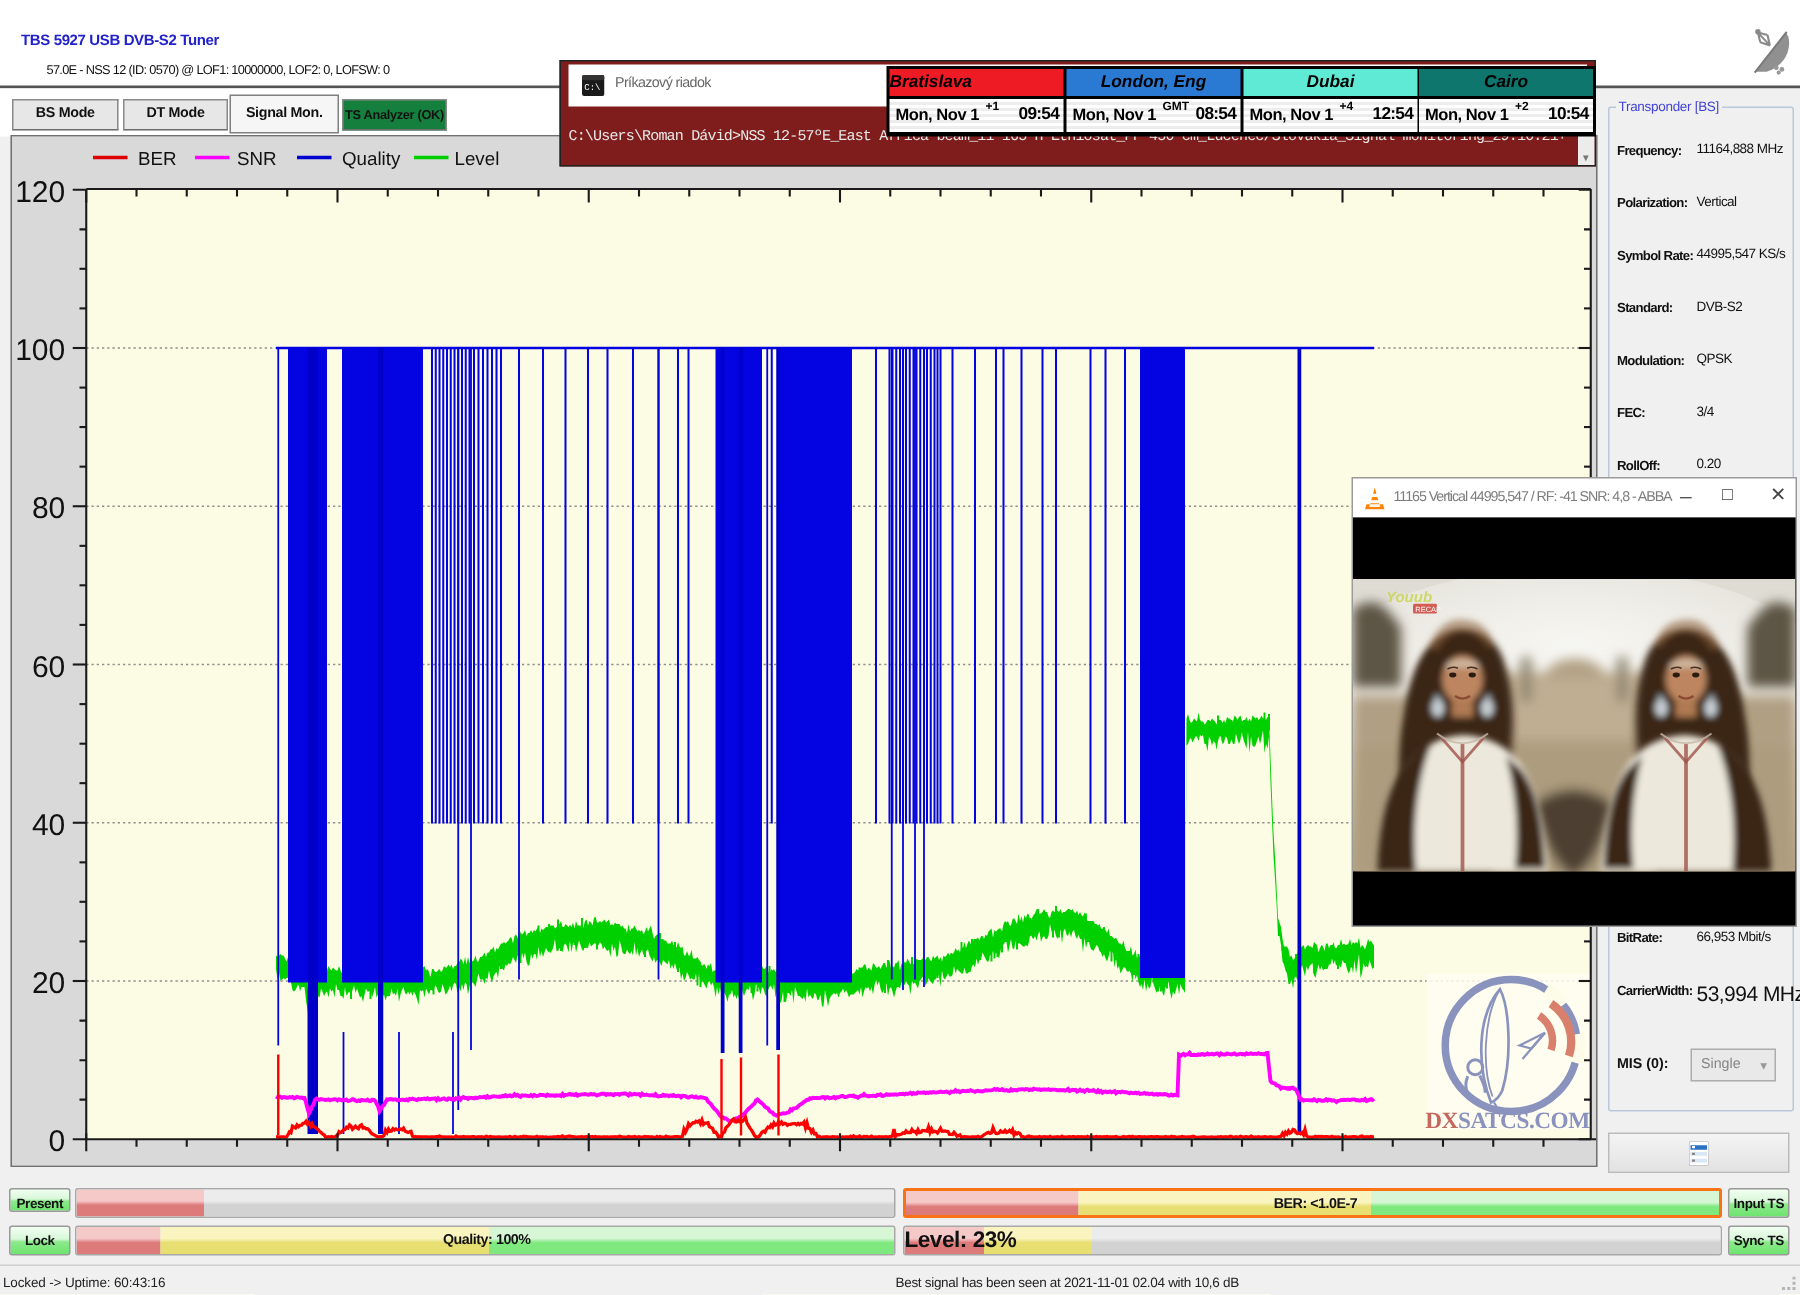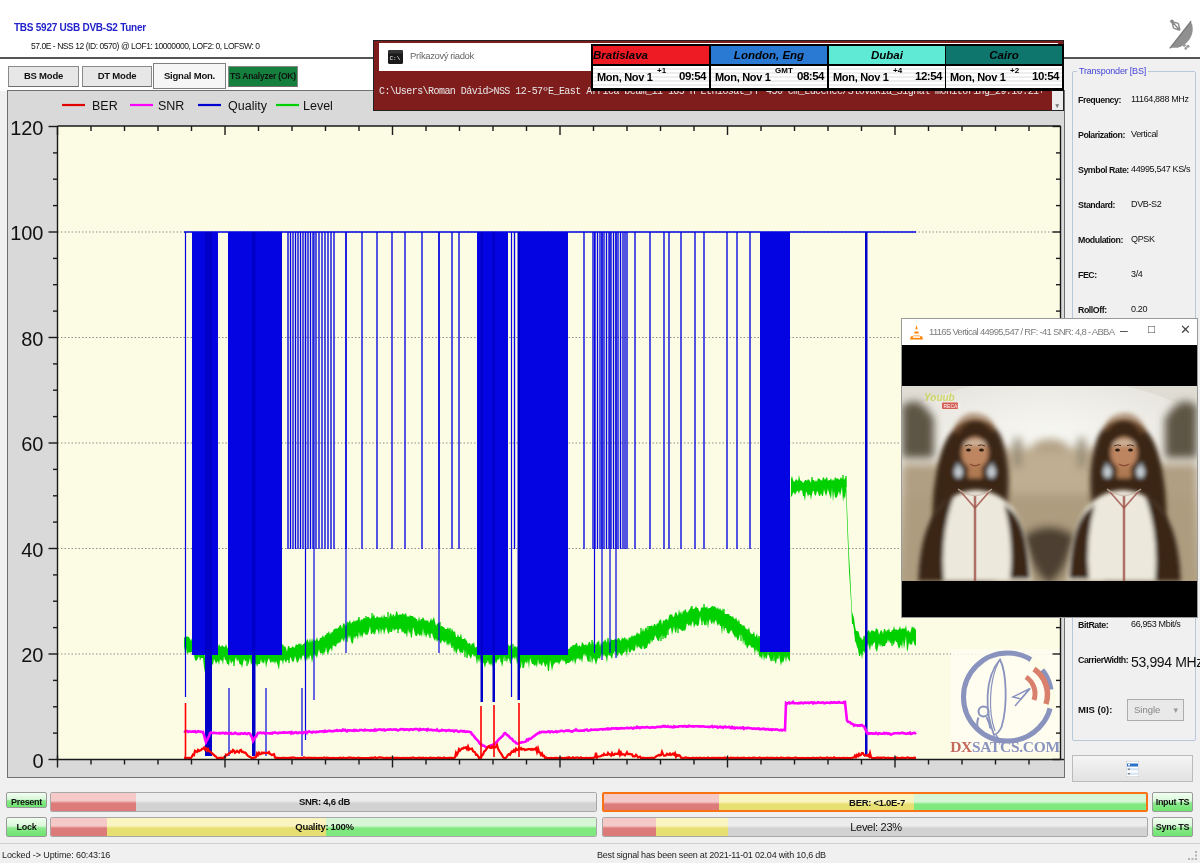--- a/index.html
+++ b/index.html
@@ -367,39 +367,38 @@
 </svg>
 </div>
   </div>
 <div class="abs" style="left:6px;top:792px;width:41px;height:16px;border:1px solid #9a9a9a;border-radius:2px;background:linear-gradient(#f1fff1 0%,#d8f7d8 45%,#8ce98c 55%,#6ee46e 100%);text-align:center;font-size:9px;letter-spacing:-0.3px;font-weight:bold;color:#111;line-height:18px">Present</div>
 <div class="abs" style="left:6px;top:817px;width:41px;height:20px;border:1px solid #9a9a9a;border-radius:2px;background:linear-gradient(#f1fff1 0%,#d8f7d8 45%,#8ce98c 55%,#6ee46e 100%);text-align:center;font-size:9px;letter-spacing:-0.3px;font-weight:bold;color:#111;line-height:18px">Lock</div>
 <div class="abs" style="left:1152px;top:792px;width:41px;height:20px;border:1px solid #9a9a9a;border-radius:2px;background:linear-gradient(#f1fff1 0%,#d8f7d8 45%,#8ce98c 55%,#6ee46e 100%);text-align:center;font-size:9px;letter-spacing:-0.3px;font-weight:bold;color:#111;line-height:18px">Input TS</div>
 <div class="abs" style="left:1152px;top:817px;width:41px;height:20px;border:1px solid #9a9a9a;border-radius:2px;background:linear-gradient(#f1fff1 0%,#d8f7d8 45%,#8ce98c 55%,#6ee46e 100%);text-align:center;font-size:9px;letter-spacing:-0.3px;font-weight:bold;color:#111;line-height:18px">Sync TS</div>
 <div class="abs" style="left:50px;top:792px;width:547px;height:20px;border:1px solid #a8a8a8;border-radius:2px;overflow:hidden">
     <div class="abs" style="left:0px;top:0;width:85px;height:18px;background:linear-gradient(#f6c9c9 0%,#f6c9c9 42%,#dd7a7a 58%,#dd7a7a 100%)"></div>
     <div class="abs" style="left:85px;top:0;width:462px;height:18px;background:linear-gradient(#ececec 0%,#ececec 42%,#d2d2d2 58%,#d2d2d2 100%)"></div>
-    <div class="abs" style="left:0;top:0;width:547px;height:18px;text-align:center;line-height:18px;font-size:9.5px;letter-spacing:-0.3px;font-weight:bold;color:#111">SNR: 4,6 dB</div>
   </div>
 <div class="abs" style="left:50px;top:817px;width:547px;height:20px;border:1px solid #a8a8a8;border-radius:2px;overflow:hidden">
     <div class="abs" style="left:0px;top:0;width:56px;height:18px;background:linear-gradient(#f6c9c9 0%,#f6c9c9 42%,#dd7a7a 58%,#dd7a7a 100%)"></div>
     <div class="abs" style="left:56px;top:0;width:219px;height:18px;background:linear-gradient(#faf4c0 0%,#faf4c0 42%,#e7df72 58%,#e7df72 100%)"></div>
     <div class="abs" style="left:275px;top:0;width:272px;height:18px;background:linear-gradient(#d6f6d6 0%,#d6f6d6 42%,#7fe87f 58%,#7fe87f 100%)"></div>
     <div class="abs" style="left:0;top:0;width:547px;height:18px;text-align:center;line-height:18px;font-size:9.5px;letter-spacing:-0.3px;font-weight:bold;color:#111">Quality: 100%</div>
   </div>
 <div class="abs" style="left:602px;top:792px;width:546px;height:20px;border:2px solid #f97316;border-radius:2px;overflow:hidden">
     <div class="abs" style="left:0px;top:0;width:115px;height:18px;background:linear-gradient(#f6c9c9 0%,#f6c9c9 42%,#dd7a7a 58%,#dd7a7a 100%)"></div>
     <div class="abs" style="left:115px;top:0;width:195px;height:18px;background:linear-gradient(#faf4c0 0%,#faf4c0 42%,#e7df72 58%,#e7df72 100%)"></div>
     <div class="abs" style="left:310px;top:0;width:236px;height:18px;background:linear-gradient(#d6f6d6 0%,#d6f6d6 42%,#7fe87f 58%,#7fe87f 100%)"></div>
     <div class="abs" style="left:0;top:0;width:546px;height:18px;text-align:center;line-height:18px;font-size:9.5px;letter-spacing:-0.3px;font-weight:bold;color:#111">BER: &lt;1.0E-7</div>
   </div>
 <div class="abs" style="left:602px;top:817px;width:546px;height:20px;border:1px solid #a8a8a8;border-radius:2px;overflow:hidden">
     <div class="abs" style="left:0px;top:0;width:53px;height:18px;background:linear-gradient(#f6c9c9 0%,#f6c9c9 42%,#dd7a7a 58%,#dd7a7a 100%)"></div>
     <div class="abs" style="left:53px;top:0;width:72px;height:18px;background:linear-gradient(#faf4c0 0%,#faf4c0 42%,#e7df72 58%,#e7df72 100%)"></div>
     <div class="abs" style="left:125px;top:0;width:421px;height:18px;background:linear-gradient(#ececec 0%,#ececec 42%,#d2d2d2 58%,#d2d2d2 100%)"></div>
-    <div class="abs" style="left:0;top:0;width:546px;height:18px;text-align:center;line-height:18px;font-size:11px;letter-spacing:-0.3px;font-weight:normal;color:#111">Level: 23%</div>
+    <div class="abs" style="left:0;top:0;width:546px;height:18px;line-height:18px;font-size:15px;letter-spacing:-0.3px;font-weight:bold;color:#111">Level: 23%</div>
   </div>
 <div class="abs" style="left:0;top:843px;width:1200px;height:1px;background:#cfcfcf"></div>
 <div class="abs" style="left:2px;top:850px;font-size:9px;letter-spacing:-0.1px;color:#222">Locked -&gt; Uptime: 60:43:16</div>
 <div class="abs" style="left:597px;top:850px;font-size:9px;letter-spacing:-0.2px;color:#222">Best signal has been seen at 2021-11-01 02.04 with 10,6 dB</div>
 <svg class="abs" style="left:1188px;top:851px" width="10" height="10" viewBox="0 0 10 10">
 <g fill="#b5b5b5">
       <rect x="7" y="7" width="2" height="2"></rect>
       <rect x="7" y="3.5" width="2" height="2"></rect>
       <rect x="3.5" y="7" width="2" height="2"></rect>
       <rect x="7" y="0" width="2" height="2"></rect>

